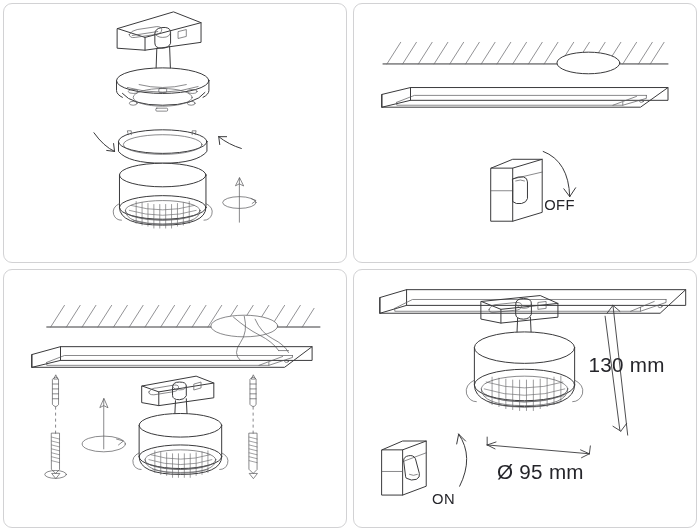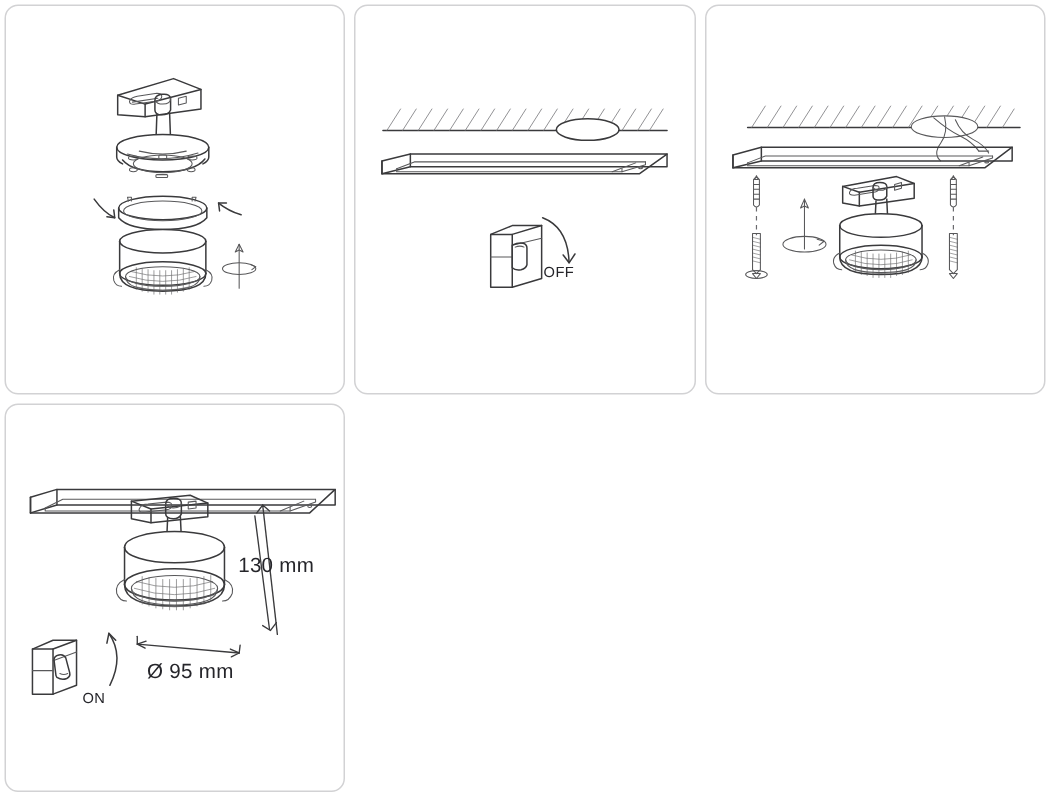--- a/index.html
+++ b/index.html
@@ -11,21 +11,21 @@
     width: 700px;
     height: 531px;
     font-family: "Liberation Sans", sans-serif;
     overflow: hidden;
   }
   .sheet {
     position: relative;
     width: 700px;
     height: 531px;
     display: grid;
-    grid-template-columns: 1fr 1fr 1fr;
+    grid-template-columns: 1fr 1fr;
     grid-template-rows: 1fr 1fr;
     gap: 6px;
     padding: 3px;
     box-sizing: border-box;
     background: #ffffff;
   }
   .panel {
     position: relative;
     background: #ffffff;
     border: 1px solid #d2d2d4;

